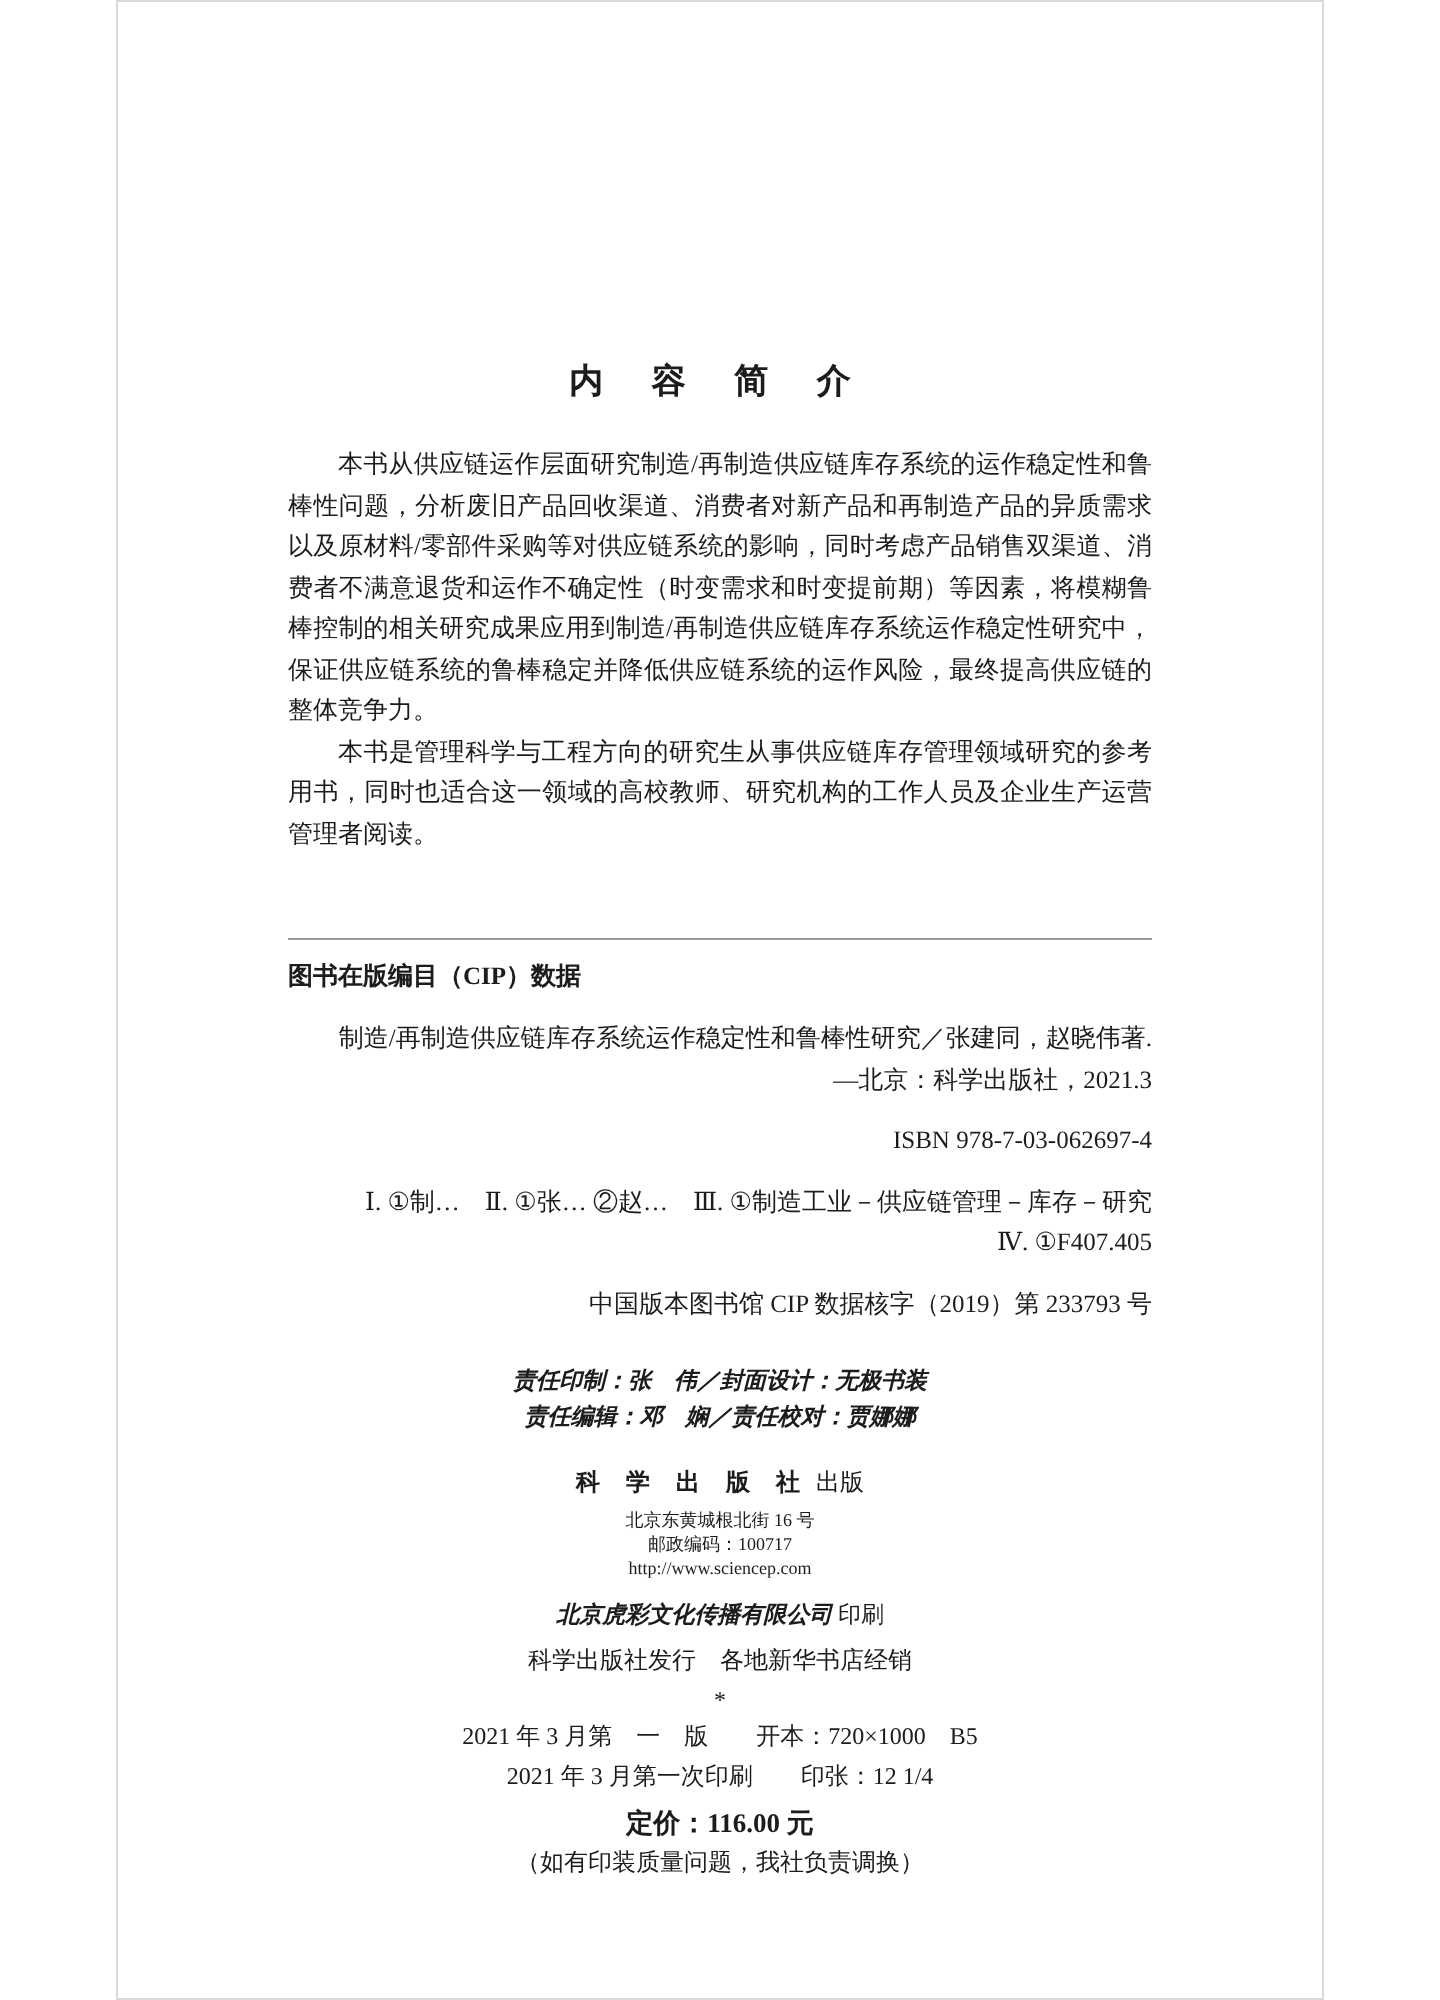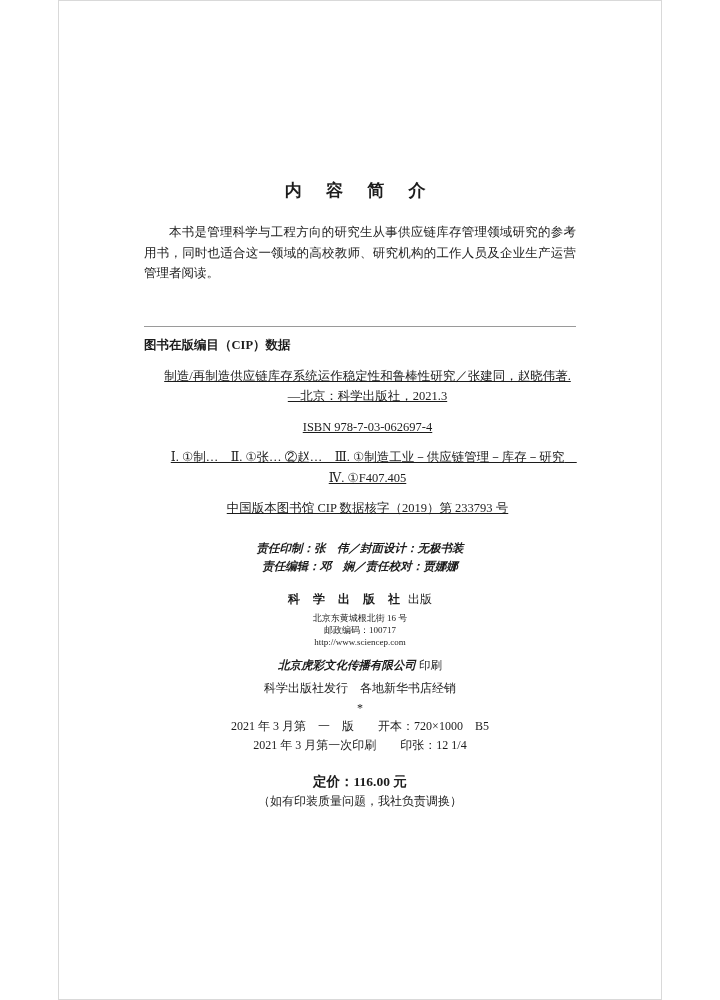--- a/index.html
+++ b/index.html
@@ -50,22 +50,21 @@
   .cip-heading {
     font-size: 12.5px;
     font-weight: bold;
     margin: 0 0 12px 0;
   }
   .cip-line {
     font-size: 12.5px;
     line-height: 20.5px;
     margin: 0 0 10px 0;
     padding-left: 15px;
-    text-align: center;
-    text-decoration: underline;
+    text-align: right;
   }
   .cip-record {
     margin-bottom: 0;
   }
   .colophon {
     margin-top: 20px;
     text-align: center;
   }
   .credits {
     font-size: 11.5px;
@@ -113,36 +112,37 @@
   }
   .print-spec {
     font-size: 12px;
     line-height: 19.5px;
     margin: 0;
   }
   .price-line {
     font-size: 13.5px;
     font-weight: bold;
     line-height: 20px;
-    margin: 16px 0 0 0;
+    margin: 4px 0 0 0;
   }
   .note-line {
     font-size: 12px;
     line-height: 19px;
     margin: 0;
   }
 </style>
 </head>
 <body>
 
 <div class="page">
   <div class="content">
 
     <h1 class="section-title">内 容 简 介</h1>
 
+    <p class="intro-para">本书从供应链运作层面研究制造/再制造供应链库存系统的运作稳定性和鲁棒性问题，分析废旧产品回收渠道、消费者对新产品和再制造产品的异质需求以及原材料/零部件采购等对供应链系统的影响，同时考虑产品销售双渠道、消费者不满意退货和运作不确定性（时变需求和时变提前期）等因素，将模糊鲁棒控制的相关研究成果应用到制造/再制造供应链库存系统运作稳定性研究中，保证供应链系统的鲁棒稳定并降低供应链系统的运作风险，最终提高供应链的整体竞争力。</p>
     <p class="intro-para">本书是管理科学与工程方向的研究生从事供应链库存管理领域研究的参考用书，同时也适合这一领域的高校教师、研究机构的工作人员及企业生产运营管理者阅读。</p>
 
     <div class="cip-section">
       <hr class="cip-rule">
       <p class="cip-heading">图书在版编目（CIP）数据</p>
       <p class="cip-line">制造/再制造供应链库存系统运作稳定性和鲁棒性研究／张建同，赵晓伟著. —北京：科学出版社，2021.3</p>
       <p class="cip-line">ISBN 978-7-03-062697-4</p>
       <p class="cip-line">Ⅰ. ①制…　Ⅱ. ①张… ②赵…　Ⅲ. ①制造工业－供应链管理－库存－研究　Ⅳ. ①F407.405</p>
       <p class="cip-line cip-record">中国版本图书馆 CIP 数据核字（2019）第 233793 号</p>
     </div>

